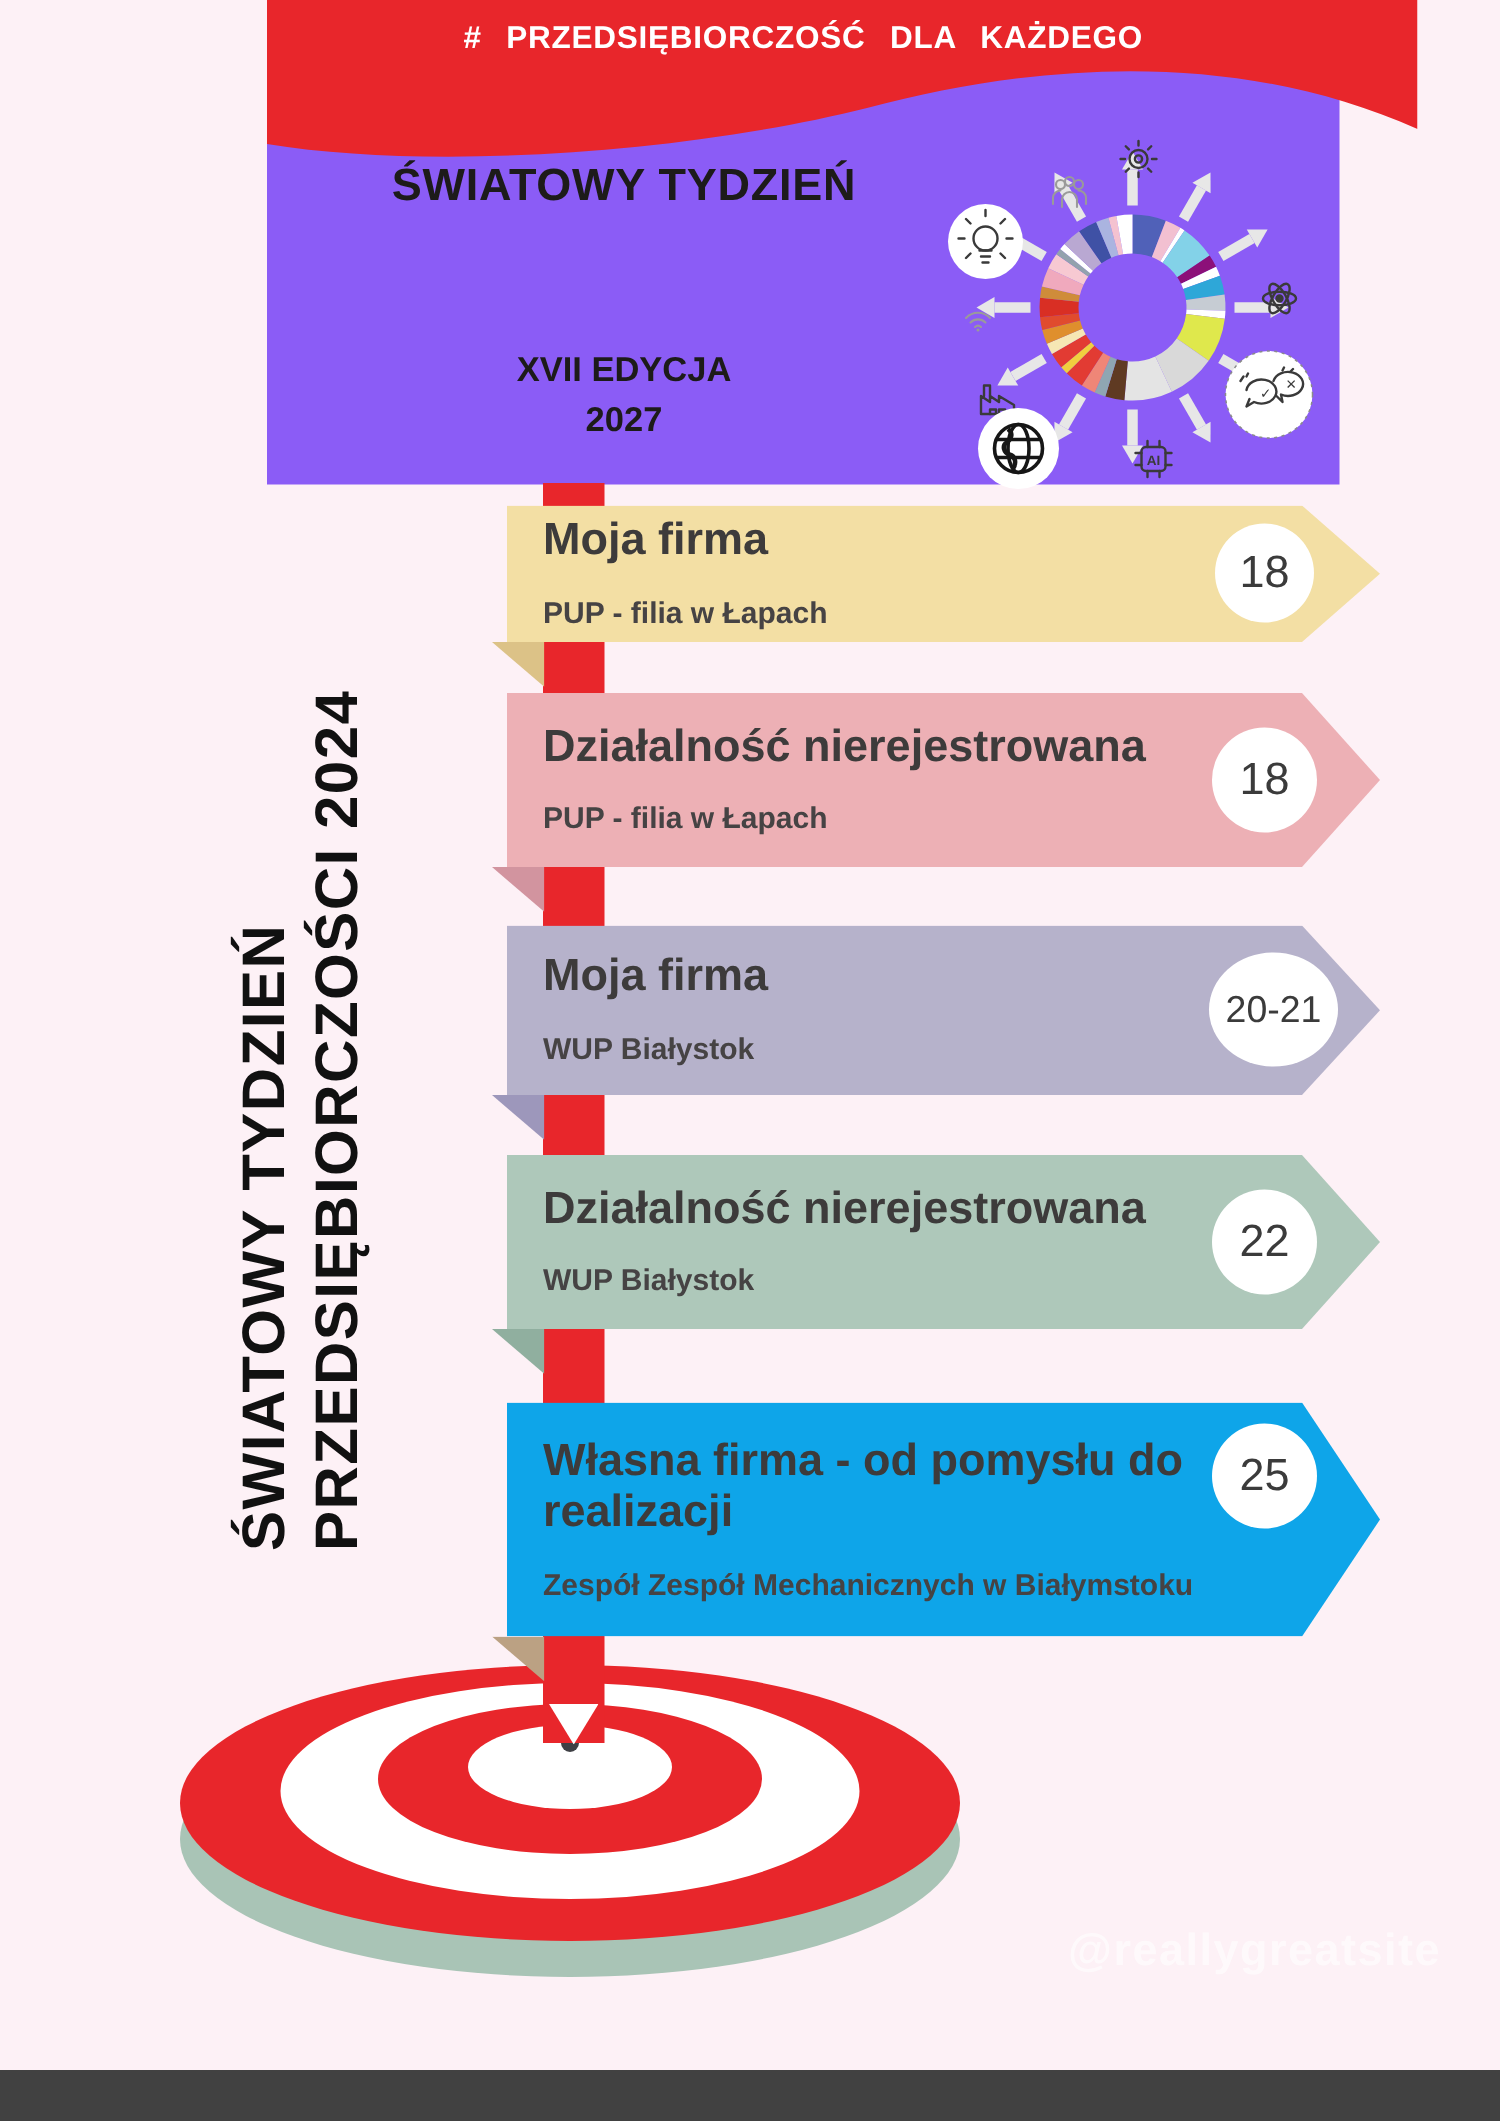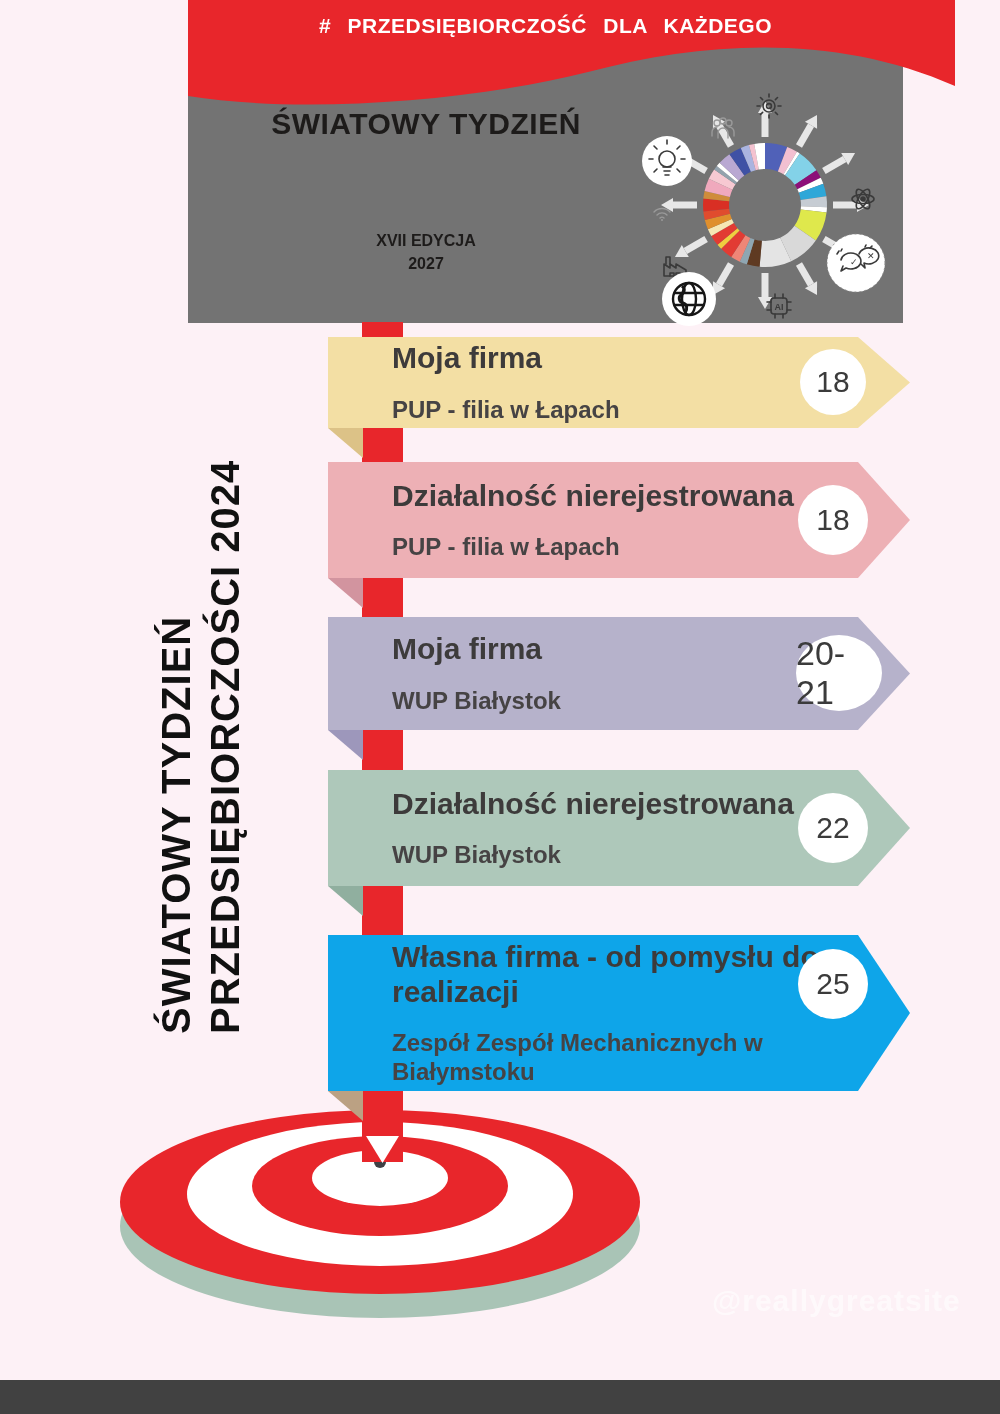--- a/index.html
+++ b/index.html
@@ -1,57 +1,57 @@
 <!DOCTYPE html>
 <html style="--bg: #fdf1f6; --red: #e8262b; --ink: #1d1b1a; --bar: #414141;"><head>
 <meta charset="utf-8">
 <style>
   html,body{margin:0;padding:0;}
   body{font-family:"Liberation Sans","DejaVu Sans",sans-serif;}
   .page{position:relative;width:1000px;height:1414px;background:var(--bg,#fdf1f6);overflow:hidden;}
 
   
-  .card{position:absolute;left:188px;top:0;width:715px;height:323px;background:#737373;}
+  .card{position:absolute;left:178px;top:0;width:715px;height:323px;background:#8b5cf6;}
   .wave{position:absolute;left:0;top:0;width:767px;height:125px;}
   .hashtag{position:absolute;top:14px;left:0;right:0;text-align:center;color:#fff;
            font-size:21px;font-weight:bold;letter-spacing:.5px;word-spacing:10px;}
   .card-title{position:absolute;top:104px;left:28px;width:420px;text-align:center;
               font-size:30px;line-height:1.32;font-weight:bold;color:var(--ink,#1d1b1a);letter-spacing:.5px;}
   .card-sub{position:absolute;top:230px;left:28px;width:420px;text-align:center;
-            font-size:16px;line-height:1.42;font-weight:bold;color:var(--ink,#1d1b1a);}
+            font-size:23px;line-height:1.42;font-weight:bold;color:var(--ink,#1d1b1a);}
   .logo{position:absolute;left:430px;top:68px;width:330px;height:255px;}
   .logo svg.base{position:absolute;left:0;top:0;}
   .mini{position:absolute;}
 
   
   .side-label{position:absolute;left:152px;top:1034px;width:708px;
               transform:rotate(-90deg);transform-origin:0 0;
               font-size:40px;font-weight:bold;line-height:1.22;color:#111;letter-spacing:1px;white-space:nowrap;}
 
   
   .pole{position:absolute;left:362px;top:322px;width:41px;height:840px;background:var(--red,#e8262b);z-index:2;}
   .pole-notch{position:absolute;left:366px;top:1136px;width:33px;height:27px;background:#fff;
               clip-path:polygon(0 0,100% 0,50% 100%);z-index:3;}
 
-  .banner{position:absolute;left:328px;width:582px;box-sizing:border-box;padding-left:64px;
+  .banner{position:absolute;left:338px;width:582px;box-sizing:border-box;padding-left:24px;
           display:flex;flex-direction:column;justify-content:center;z-index:3;
           clip-path:polygon(0 0,calc(100% - 52px) 0,100% 50%,calc(100% - 52px) 100%,0 100%);}
   .b0{top:337px;height:91px;}
   .b1{top:462px;height:116px;}
   .b2{top:617px;height:113px;}
   .b3{top:770px;height:116px;}
   .b4{top:935px;height:156px;}
   .b-title{font-size:30px;font-weight:bold;color:#3d3b3b;line-height:1.15;}
   .b4 .b-title{width:440px;}
-  .b-sub{font-size:24px;font-weight:bold;color:#464344;line-height:1.18;margin-top:20px;width:440px;}
+  .b-sub{font-size:20px;font-weight:bold;color:#464344;line-height:1.18;margin-top:20px;width:440px;}
   .date{position:absolute;background:#fff;border-radius:50%;display:flex;align-items:center;
         justify-content:center;font-weight:normal;font-size:30px;color:#3b3b3b;}
   .b0 .date{width:66px;height:66px;right:44px;top:12px;}
   .b1 .date{width:70px;height:70px;right:42px;top:23px;}
-  .b2 .date{width:86px;height:76px;right:28px;top:18px;border-radius:50%;font-size:34px;}
+  .b2 .date{width:86px;height:76px;right:28px;top:18px;border-radius:50%;font-size:25px;}
   .b3 .date{width:70px;height:70px;right:42px;top:23px;}
   .b4 .date{width:70px;height:70px;right:42px;top:14px;}
 
   .fold{position:absolute;left:328px;width:35px;height:30px;z-index:2;
         clip-path:polygon(0 0,100% 0,100% 100%);}
   .f0{top:428px;} .f1{top:578px;} .f2{top:730px;} .f3{top:886px;} .f4{top:1091px;}
 
   
   .target{position:absolute;left:112px;top:1098px;z-index:1;}
 

